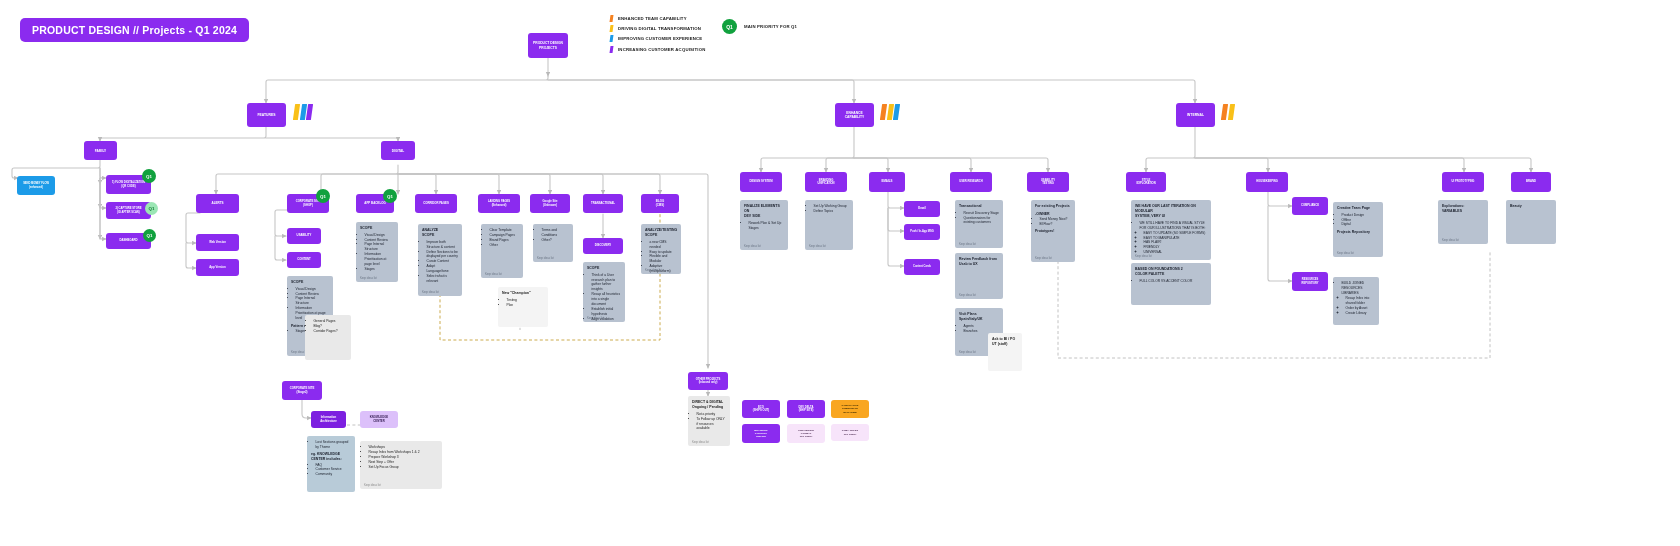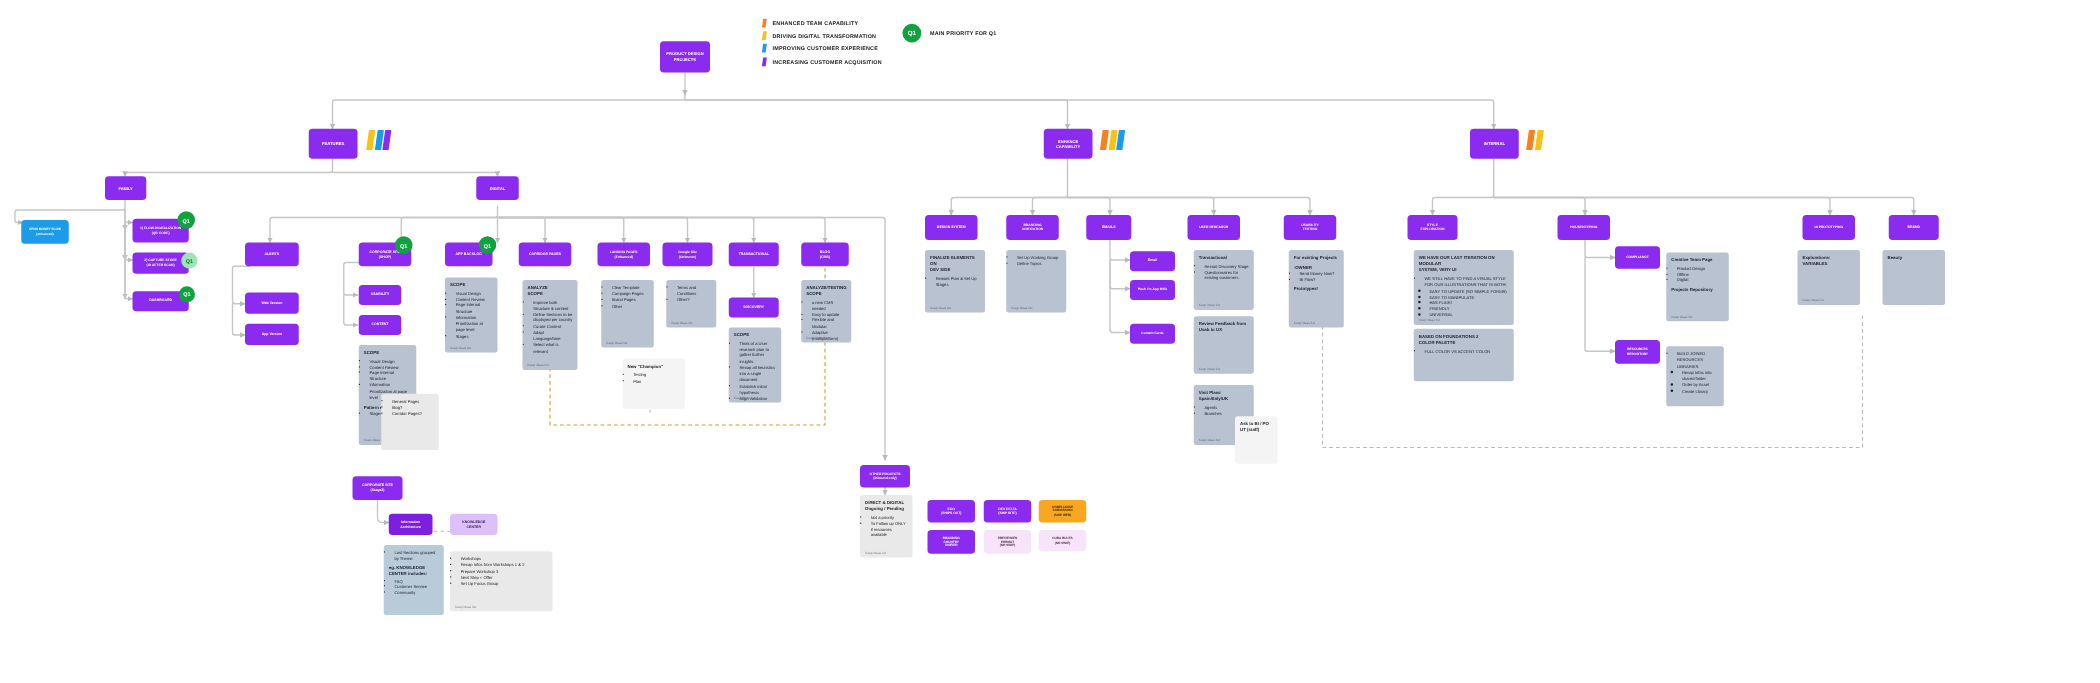--- a/index.html
+++ b/index.html
@@ -235,20 +235,21 @@
     <g fill="none" stroke="#c6a23a" stroke-width="0.9" stroke-dasharray="3,2.4">
       <path d="M440,240 L440,340 L660,340 L660,212"></path>
     </g>
     <g fill="none" stroke="#bbbbbb" stroke-width="0.9" stroke-dasharray="3,2.4">
       <path d="M1058,250 L1058,358 L1490,358 L1490,250"></path>
       <path d="M347,425 L360,425"></path>
       <path d="M520,290 L520,330"></path>
     </g>
   </svg>
 
+  <div class="title-chip">PRODUCT DESIGN // Projects - Q1 2024</div>
 
   <div class="legend">
     <div class="legend-row">
       <span class="legend-bar" style="background:#F58220"></span>
       <span class="legend-text">ENHANCED TEAM CAPABILITY</span>
     </div>
     <div class="legend-row">
       <span class="legend-bar" style="background:#F9C018"></span>
       <span class="legend-text">DRIVING DIGITAL TRANSFORMATION</span>
     </div>

